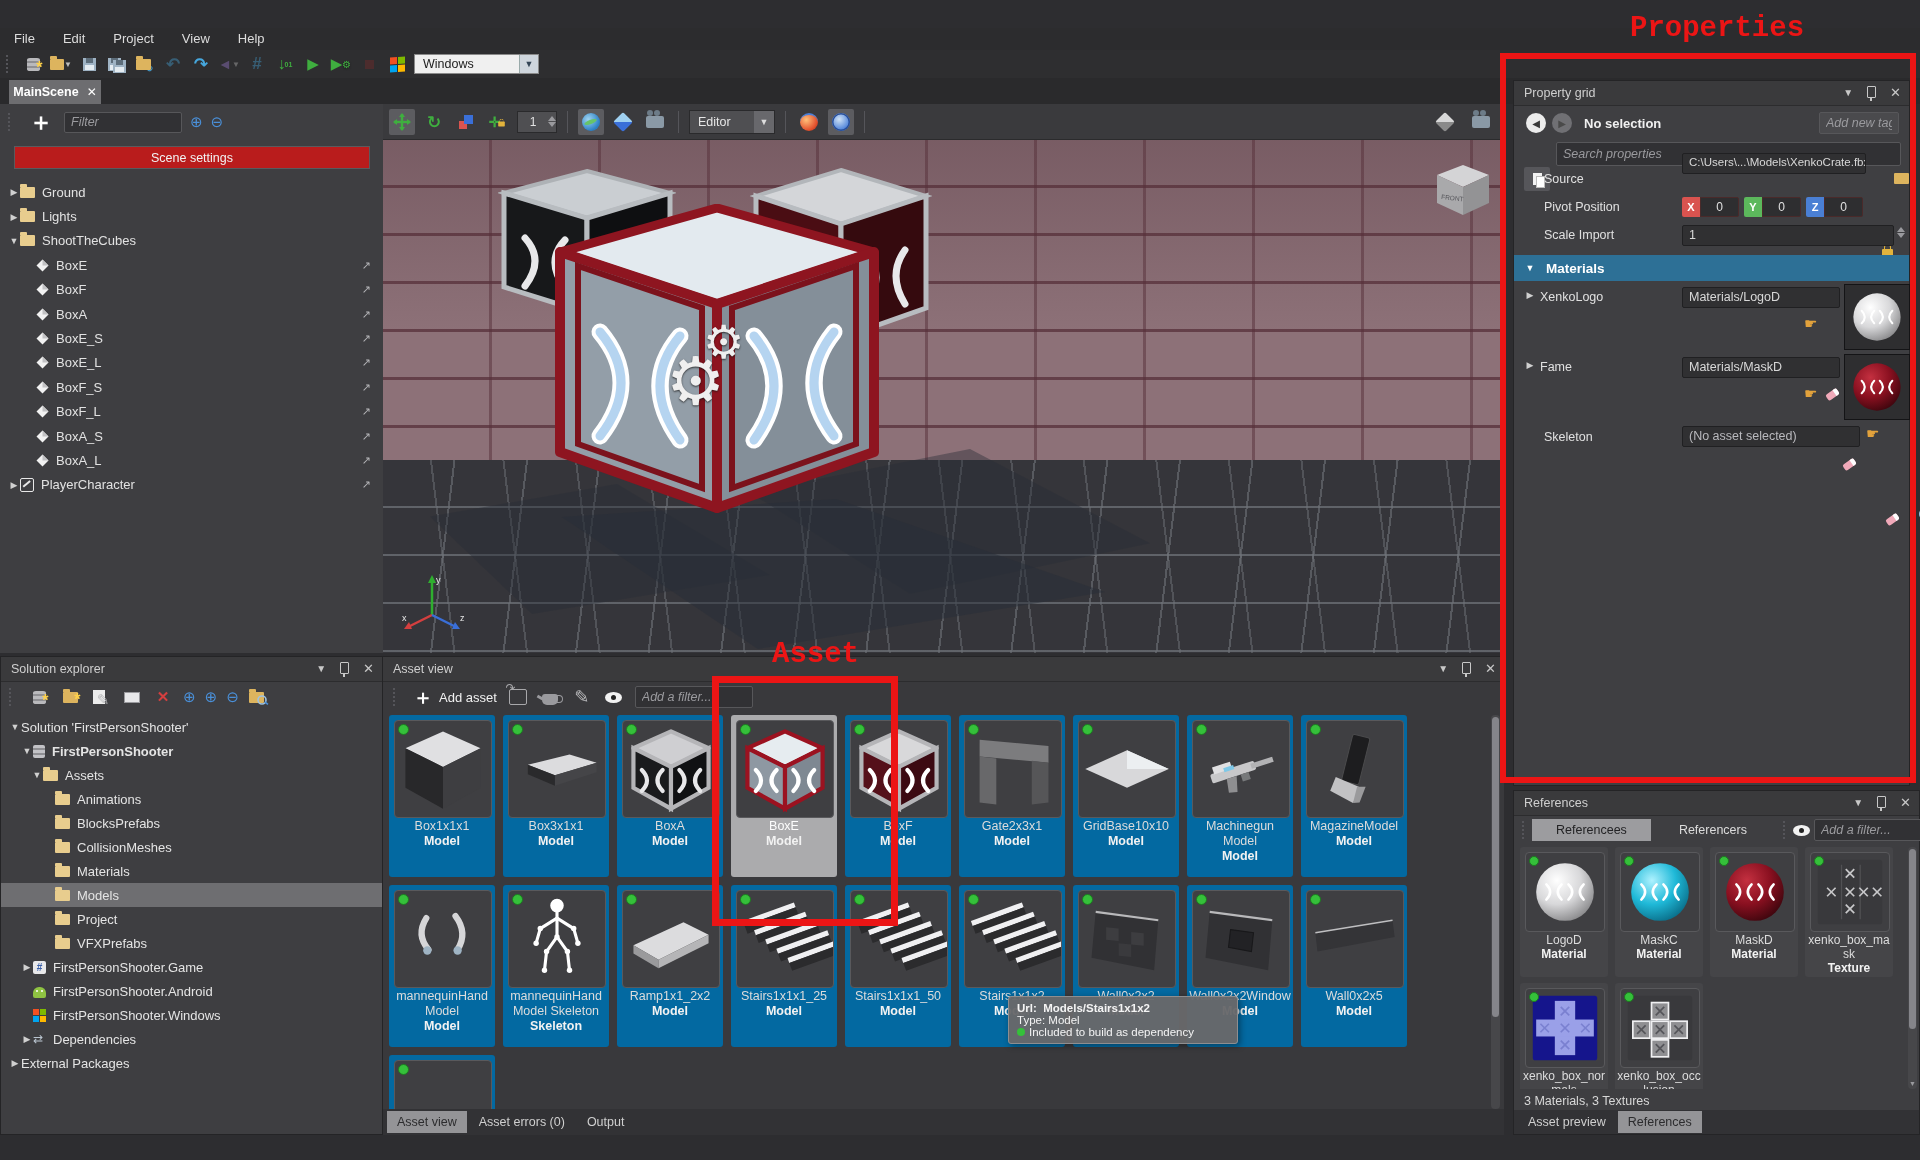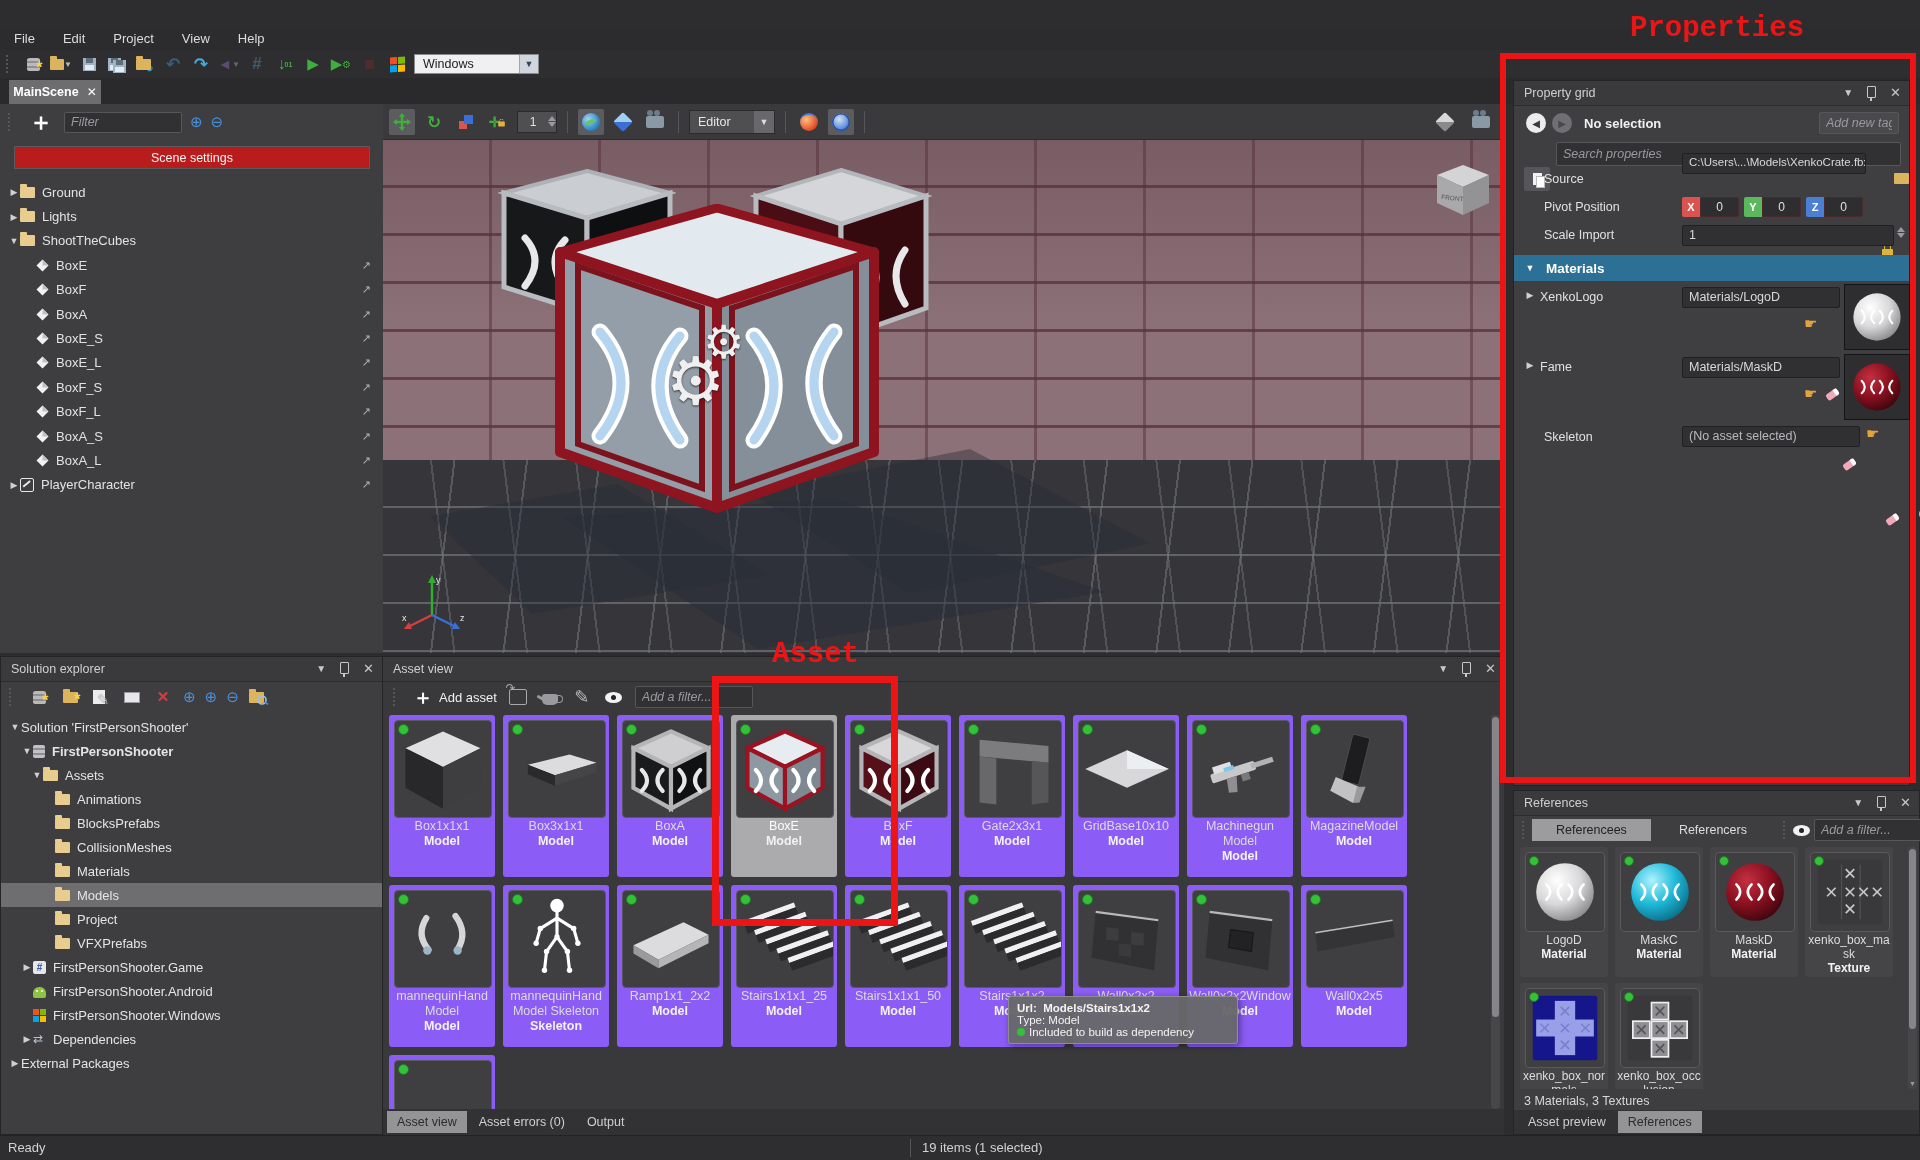--- a/index.html
+++ b/index.html
@@ -139,21 +139,21 @@
 #assetpanel{left:383px;top:656px;width:1121px;height:479px;background:#39393c;border-top:1px solid #242426;box-sizing:border-box;}
 #assettoolbar{position:absolute;left:0;top:24px;width:100%;height:32px;display:flex;align-items:center;gap:10px;padding-left:10px;box-sizing:border-box;}
 .addasset{display:flex;align-items:center;gap:6px;color:#f0f0f0;cursor:pointer;}
 .addasset .pl{color:#fff;font-size:20px;font-weight:bold;}
 .exporti{width:16px;height:14px;border:1.5px solid #a8a8ab;border-radius:2px;position:relative;}
 .exporti:after{content:"↷";position:absolute;left:-4px;top:-9px;color:#a8a8ab;font-size:12px;font-family:"DejaVu Sans",sans-serif;}
 .teapot{width:16px;height:11px;background:#9a9a9e;border-radius:3px 3px 5px 5px;position:relative;margin-top:4px;}
 .teapot:before{content:"";position:absolute;left:-5px;top:2px;width:6px;height:3px;background:#9a9a9e;transform:rotate(30deg);}
 .teapot:after{content:"";position:absolute;right:-5px;top:1px;width:5px;height:6px;border:1.5px solid #9a9a9e;border-left:none;border-radius:0 4px 4px 0;}
 #assetgrid{position:absolute;left:6px;top:58px;width:1085px;height:394px;overflow:hidden;display:flex;flex-wrap:wrap;align-content:flex-start;}
-.atile{width:106px;height:162px;margin:0 8px 8px 0;background:#8b5cf6;border-radius:3px;position:relative;cursor:pointer;}
+.atile{width:106px;height:162px;margin:0 8px 8px 0;background:#0369a1;border-radius:3px;position:relative;cursor:pointer;}
 .atile.sel{background:#ababad;}
 .atile .thumbbox{position:absolute;left:5px;top:5px;width:96px;height:96px;background:#3f3f42;border:1px solid #59595c;border-radius:4px;overflow:hidden;}
 .atile .gdot{position:absolute;left:9px;top:9px;width:9px;height:9px;border-radius:50%;background:#35c03a;border:1px solid #1c7a20;z-index:2;}
 .atile .nm{position:absolute;left:2px;top:104px;width:102px;text-align:center;color:#dcdcdc;font-size:12.5px;line-height:15px;word-wrap:break-word;}
 .atile .tp{font-weight:bold;color:#f2f2f2;}
 .atile.sel .nm{color:#fdfdfd;}
 #assettabs{position:absolute;left:0;bottom:0;width:100%;height:26px;background:#323235;display:flex;align-items:center;padding-left:4px;box-sizing:border-box;gap:2px;}
 .btab{padding:0 10px;height:22px;line-height:22px;color:#cfcfcf;font-size:12.5px;cursor:pointer;}
 .btab.act{background:#949497;color:#2c2c2e;}
 #tooltip{position:absolute;left:625px;top:339px;width:212px;background:rgba(104,104,106,.96);border:1px solid #8e8e90;border-radius:3px;color:#f4f4f4;font-size:11.5px;padding:5px 8px;z-index:30;box-shadow:2px 2px 6px rgba(0,0,0,.4);}
@@ -1122,23 +1122,18 @@
         <div class="vthumb" style="top:2px;height:180px;"></div>
         <div style="position:absolute;bottom:2px;left:0;width:9px;text-align:center;color:#9a9a9e;font-size:7px;">▼</div>
       </div>
     <div id="refstatus">3 Materials, 3 Textures</div>
     <div id="reftabs">
         <span class="btab">Asset preview</span>
         <span class="btab act">References</span>
       </div>
   </div>
 
-  <div class="abs" id="statusbar">
-    <span class="ready">Ready</span>
-    <span class="sep"></span>
-    <span class="items">19 items (1 selected)</span>
-  </div>
 
   <div class="abs ann" id="annPropRect"></div>
   <div class="abs ann" id="annPropText">Properties</div>
   <div class="abs ann" id="annAssetRect"></div>
   <div class="abs ann" id="annAssetText">Asset</div>
 </div>
 
 </body></html>

